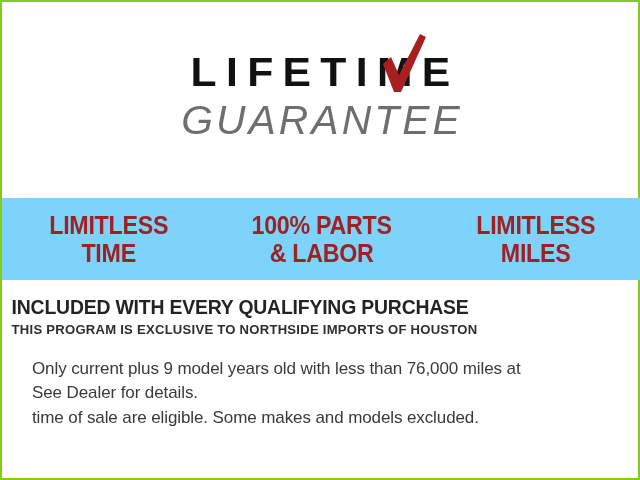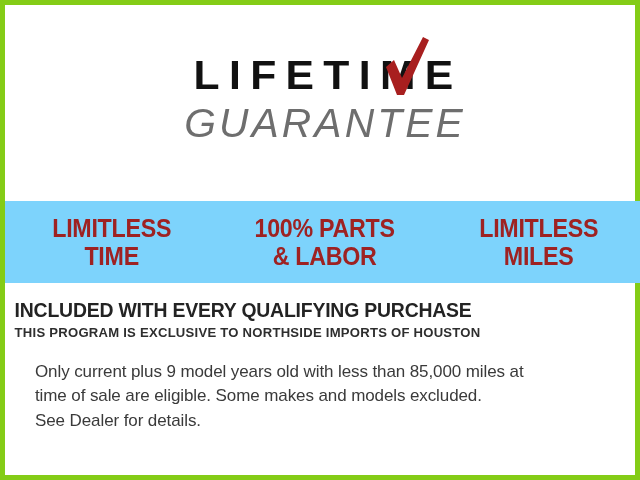--- a/index.html
+++ b/index.html
@@ -14,21 +14,21 @@
     font-family: "Liberation Sans", sans-serif;
     -webkit-font-smoothing: antialiased;
   }
 
   .ad {
     position: relative;
     width: 640px;
     height: 480px;
     background: #ffffff;
     box-sizing: border-box;
-    border: 5px solid #84cc16;
+    border: 2px solid #84cc16;
   }
 
   
   .logo-block {
     position: absolute;
     left: 0;
     top: 50px;
     width: 640px;
     text-align: center;
   }
@@ -169,19 +169,19 @@
     <div class="feature-col">
       <span>LIMITLESS</span>
       <span class="l2">MILES</span>
     </div>
   </div>
 
   <div class="lower">
     <div class="headline">INCLUDED WITH EVERY QUALIFYING PURCHASE</div>
     <div class="subhead">THIS PROGRAM IS EXCLUSIVE TO NORTHSIDE IMPORTS OF HOUSTON</div>
     <div class="fineprint">
-      <span class="fl">Only current plus 9 model years old with less than 85,000 miles at</span>
+      <span class="fl">Only current plus 9 model years old with less than 76,000 miles at</span>
+      <span class="fl">See Dealer for details.</span>
       <span class="fl">time of sale are eligible. Some makes and models excluded.</span>
-      <span class="fl">See Dealer for details.</span>
     </div>
   </div>
 
 </div>
 
 </body></html>

